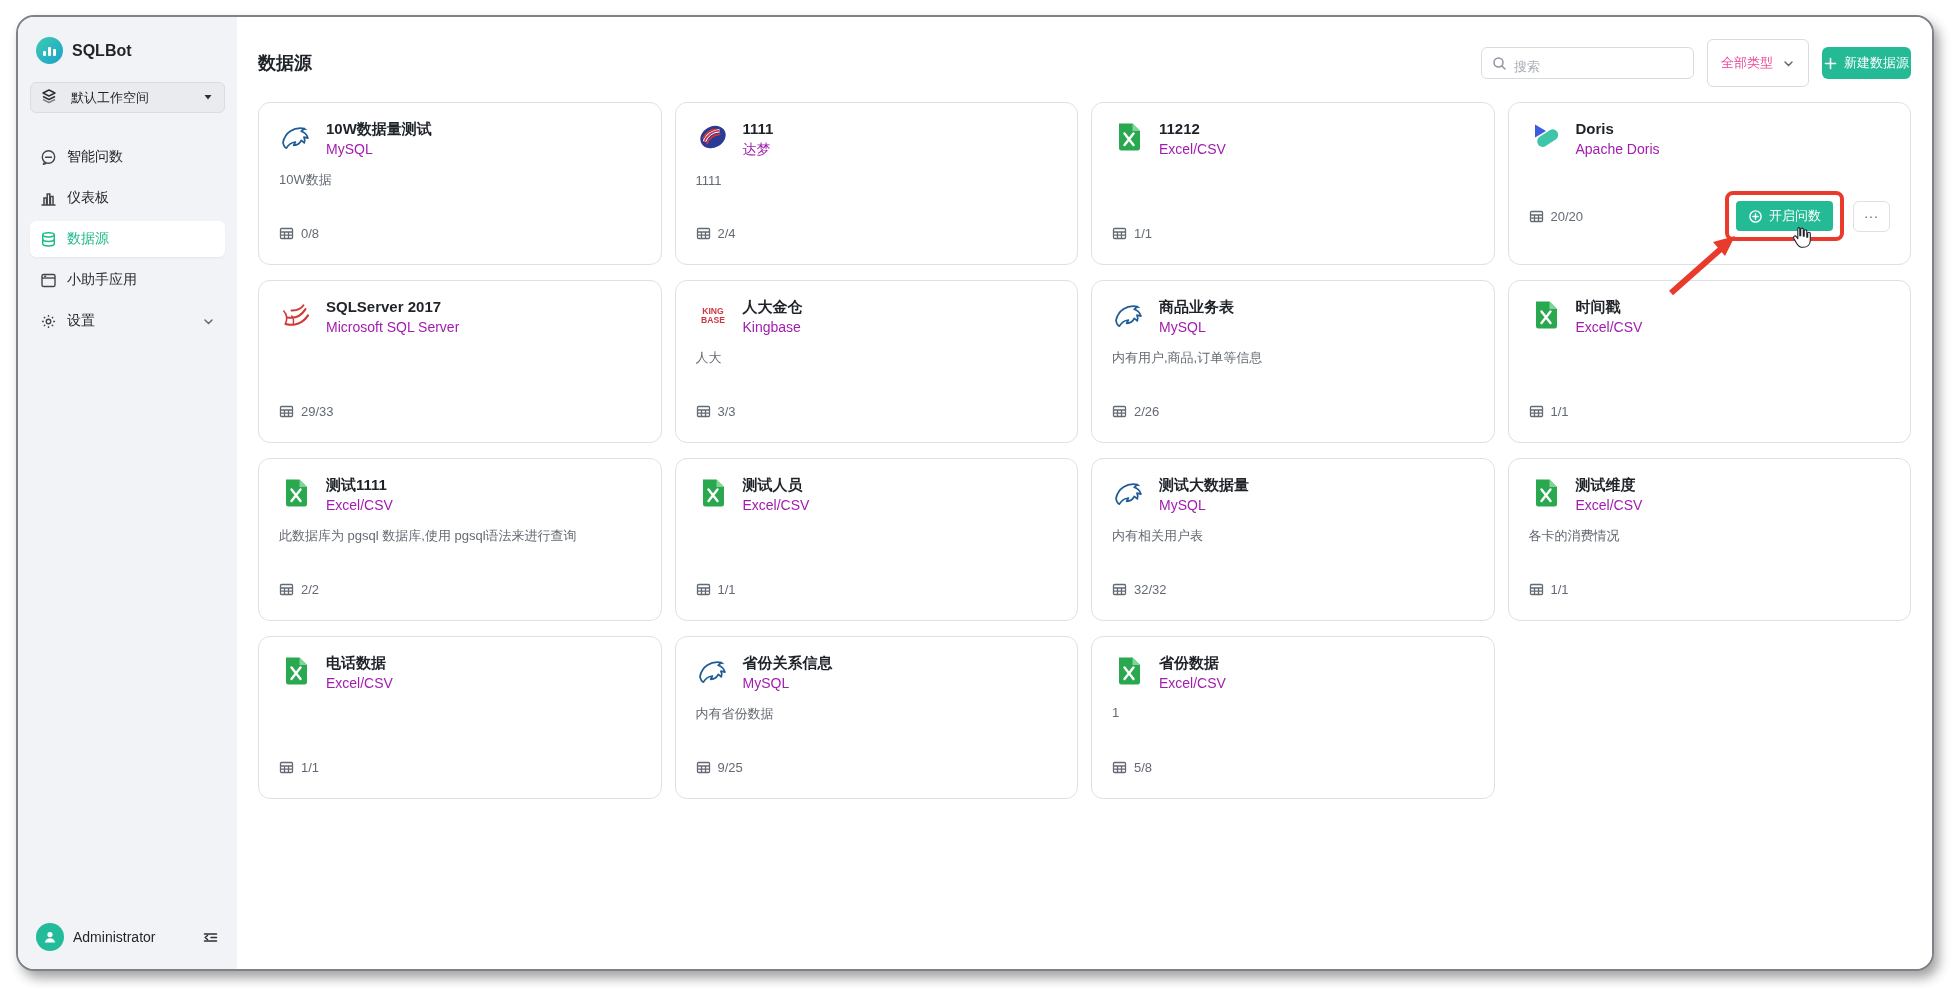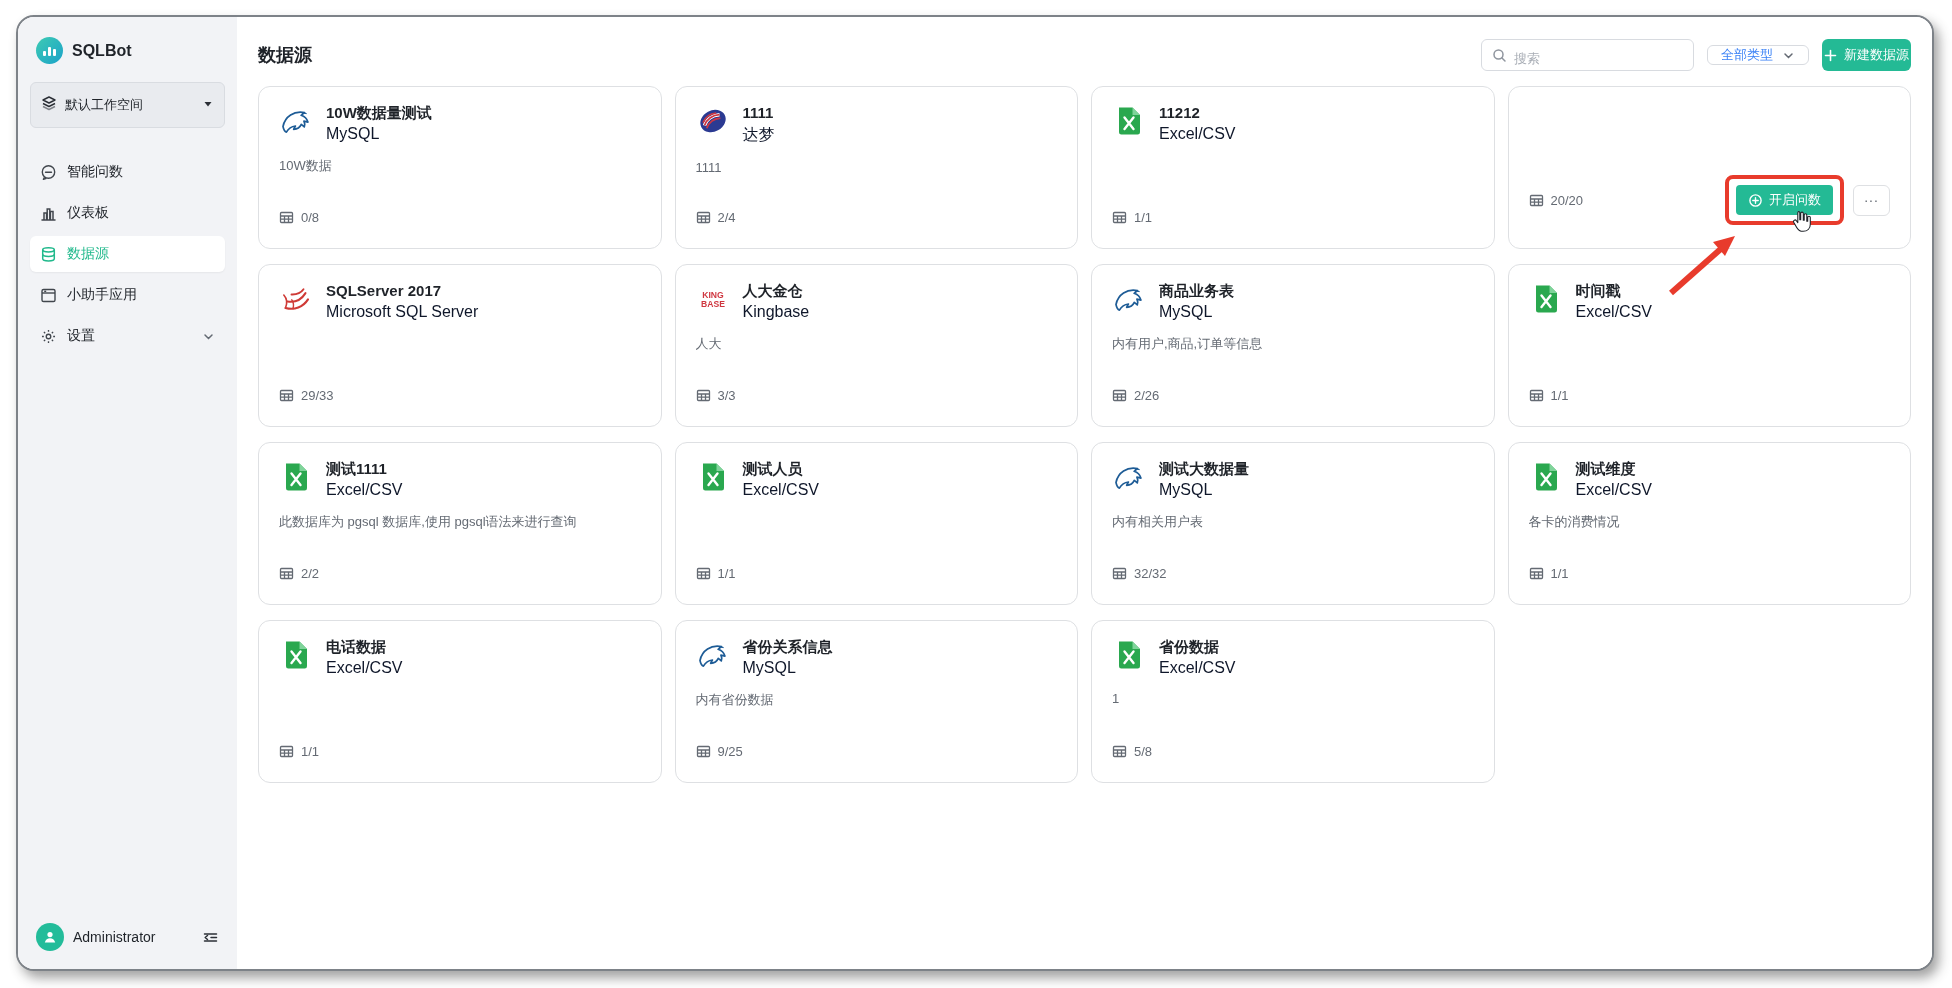--- a/index.html
+++ b/index.html
@@ -9,22 +9,22 @@
          display:flex; overflow:hidden; }
 
   
   .sidebar { width:219px; background:#f2f3f6; display:flex; flex-direction:column; padding:16px 12px 10px; flex-shrink:0; }
   .brand { display:flex; align-items:center; gap:9px; padding:4px 6px 2px; }
   .brand-logo { width:27px; height:27px; border-radius:50%; background:linear-gradient(135deg,#3ecbb3,#1ba2c9);
                 display:flex; align-items:center; justify-content:center; }
   .brand-logo .bars { display:flex; gap:2px; align-items:flex-end; height:11px; }
   .brand-logo .bars i { display:block; width:3px; background:#fff; border-radius:1px; }
   .brand-name { font-size:16px; font-weight:bold; color:#1f2329; }
-  .workspace { margin-top:16px; height:46px; background:#e9ebef; border:1px solid #d9dce1; border-radius:6px;
-               display:flex; align-items:center; gap:8px; padding:0 10px; cursor:pointer; }
+  .workspace { margin-top:16px; height:31px; background:#e9ebef; border:1px solid #d9dce1; border-radius:6px;
+               display:flex; align-items:center; gap:14px; padding:0 10px; cursor:pointer; }
   .workspace-label { font-size:13px; color:#1f2329; flex:1; }
   .nav { margin-top:26px; display:flex; flex-direction:column; gap:5px; }
   .nav-item { height:36px; border-radius:6px; display:flex; align-items:center; gap:10px; padding:0 10px;
               font-size:14px; color:#1f2329; cursor:pointer; }
   .nav-item .ic { display:flex; color:#41464d; }
   .nav-item.active { background:#fff; color:#21b98c; box-shadow:0 1px 2px rgba(31,35,41,.06); }
   .nav-item.active .ic { color:#21b98c; }
   .nav-item .chev { margin-left:auto; color:#646a73; display:flex; }
   .side-spacer { flex:1; }
   .user-row { display:flex; align-items:center; gap:9px; padding:6px 6px 8px; }
@@ -34,33 +34,33 @@
 
   
   .main { flex:1; display:flex; flex-direction:column; padding:22px 21px 0; position:relative; background:#fff; }
   .topbar { display:flex; align-items:center; }
   .page-title { font-size:18px; font-weight:bold; color:#1f2329; }
   .top-controls { margin-left:auto; display:flex; align-items:center; gap:13px; }
   .searchbox { width:213px; height:32px; border:1px solid #d8dbe0; border-radius:6px; display:flex; align-items:center;
                gap:7px; padding:0 10px; background:#fff; }
   .searchbox input { border:none; outline:none; font-size:13px; color:#1f2329; width:100%; font-family:inherit; background:transparent;margin-top:6px; }
   .searchbox input::placeholder { color:#a8adb5; }
-  .type-filter { height:20px; border:1px solid #d8dbe0; border-radius:6px; background:#fff; display:flex; align-items:center;
-                 gap:9px; padding:0 13px; font-size:13px; color:#3b82f6; cursor:pointer; }
+  .type-filter { height:48px; border:1px solid #d8dbe0; border-radius:6px; background:#fff; display:flex; align-items:center;
+                 gap:9px; padding:0 13px; font-size:13px; color:#ec4899; cursor:pointer; }
   .new-btn { height:32px; border:none; border-radius:6px; background:#24ba95; color:#fff; font-size:13px;
              display:flex; align-items:center; gap:7px; padding:0 2px; cursor:pointer; font-family:inherit; }
 
   
   .grid { margin-top:15px; display:grid; grid-template-columns:repeat(4,1fr); gap:15px 13px; }
   .card { height:163px; background:#fff; border:1px solid #dee0e3; border-radius:12px; padding:17px 20px 23px;
           display:flex; flex-direction:column; cursor:pointer; }
   .card-head { display:flex; gap:13px; align-items:flex-start; }
   .card-icon { width:34px; height:34px; flex-shrink:0; display:flex; align-items:center; justify-content:center; }
   .card-title { font-size:15px; font-weight:bold; color:#1f2329; line-height:18px; }
-  .card-type { font-size:16px; color:#0f172a; margin-top:3px; }
+  .card-type { font-size:14px; color:#a21caf; margin-top:3px; }
   .card-desc { font-size:13px; color:#646a73; margin-top:14px; min-height:16px;
                white-space:nowrap; overflow:hidden; text-overflow:ellipsis; }
   .card-footer { margin-top:auto; display:flex; align-items:center; gap:7px; color:#646a73; font-size:13px; }
   .footer-actions { margin-left:auto; display:flex; align-items:center; gap:9px; position:relative; }
   .highlight-box { border:4px solid #e83b2c; border-radius:8px; padding:6px 7px; position:relative; background:transparent; }
   .qa-btn { background:#24ba95; border:none; border-radius:4px; height:30px; padding:0 12px; color:#fff; font-size:13px;
             display:flex; align-items:center; gap:6px; cursor:pointer; font-family:inherit; }
   .hand-cursor { position:absolute; left:54%; top:30px; z-index:5; }
   .more-btn { width:37px; height:31px; background:#fff; border:1px solid #dee0e3; border-radius:6px; color:#646a73;
               font-size:14px; letter-spacing:1px; cursor:pointer; display:flex; align-items:center; justify-content:center;
@@ -276,20 +276,32 @@
       <span style="display:flex">
               <svg width="15" height="15" viewBox="0 0 15 15" fill="none" stroke="#646a73" stroke-width="1.3">
                 <rect x="1.5" y="2.5" width="12" height="10" rx="1"></rect>
                 <path d="M1.5 6h12M5.5 6v6.5M9.5 6v6.5M1.5 9.2h12"></path>
               </svg>
             </span>
       <span>1/1</span>
     </div>
   </div>
         <div class="card">
+    <div class="card-head">
+      <span class="card-icon">
+              <svg width="34" height="34" viewBox="0 0 34 34">
+                <path d="M6 4.5 17 11 6 17.5z" fill="#3d5be0"></path>
+                <rect x="7" y="13" width="23" height="11" rx="5.5" transform="rotate(-33 18 18)" fill="#3fc5a7"></rect>
+              </svg>
+            </span>
+      <div>
+        <div class="card-title">Doris</div>
+        <div class="card-type">Apache Doris</div>
+      </div>
+    </div>
     <div class="card-desc"></div>
     <div class="card-footer">
       <span style="display:flex">
               <svg width="15" height="15" viewBox="0 0 15 15" fill="none" stroke="#646a73" stroke-width="1.3">
                 <rect x="1.5" y="2.5" width="12" height="10" rx="1"></rect>
                 <path d="M1.5 6h12M5.5 6v6.5M9.5 6v6.5M1.5 9.2h12"></path>
               </svg>
             </span>
       <span>20/20</span>
     <div class="footer-actions">

